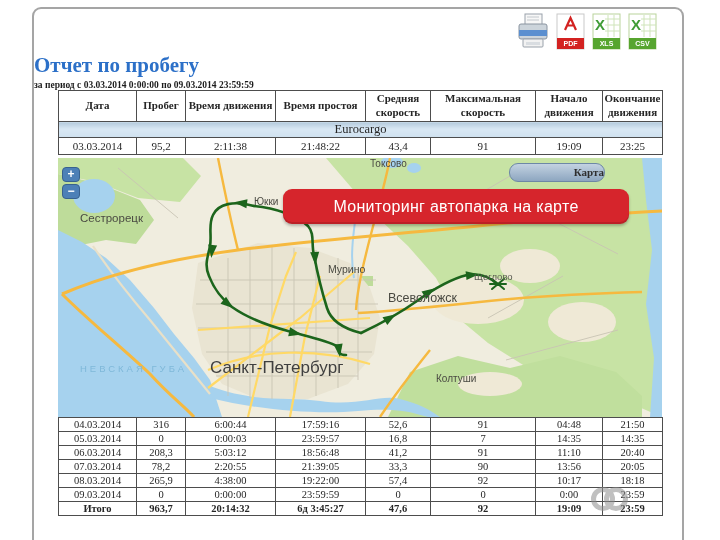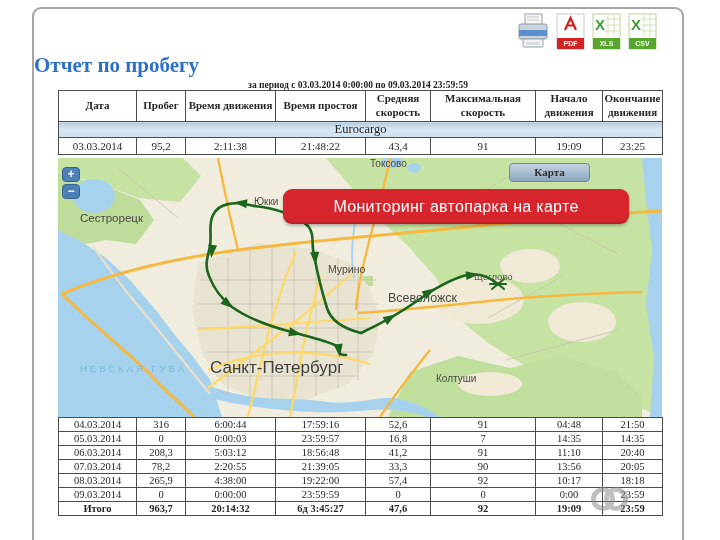--- a/index.html
+++ b/index.html
@@ -13,21 +13,21 @@
             border-radius:9px 9px 0 0; }
   .content { position:absolute; inset:0; overflow:hidden; }
 
   
   .icons { position:absolute; top:4px; left:483px; display:flex; gap:7px; align-items:flex-end; }
   .icon-btn { cursor:pointer; }
 
   
   .report-title { position:absolute; top:44px; left:0; width:100%; text-align:left;
                   color:#2c70c8; font-size:21px; font-weight:bold; }
-  .report-subtitle { position:absolute; top:71px; left:0; width:100%; text-align:center;
+  .report-subtitle { position:absolute; top:71px; left:0; width:100%; 
                      color:#1c1c1c; font-size:9.5px; font-weight:bold; }
 
   
   table.report { position:absolute; left:24px; width:604px; border-collapse:collapse;
                  table-layout:fixed; font-size:11px; color:#262626; }
   table.report td, table.report th { border:1px solid #4d4d4d; text-align:center;
                  vertical-align:middle; overflow:hidden; padding:0 1px; }
   #table-top { top:81px; }
   #table-top th { height:31px; font-size:11px; line-height:1.25; font-weight:bold; }
   #table-top td.group-cell { height:16px; font-size:12.5px;
@@ -40,23 +40,23 @@
   
   .map { position:absolute; left:24px; top:149px; width:604px; height:259px;
          background:#eef0e1; overflow:hidden; cursor:grab; }
   .map svg.base { position:absolute; inset:0; }
 
   .zoomctl { position:absolute; left:4px; top:9px; width:18px; display:flex;
              flex-direction:column; gap:2px; }
   .zoomctl .zbtn { height:15px; background:#4d80b7; border:1px solid #39628f;
              border-radius:4px; color:#fff; font-family:"Liberation Sans",sans-serif;
              font-size:12px; font-weight:bold; line-height:12px; text-align:center; cursor:pointer; }
-  .map-type-btn { position:absolute; left:451px; top:5px; width:81px; height:19px;
+  .map-type-btn { position:absolute; left:451px; top:5px; width:96px; height:19px;
              background:linear-gradient(180deg,#c3d2e1,#8da6c0);
-             border:1px solid #6d88a6; border-radius:4px; text-align:center;
+             border:1px solid #6d88a6; border-radius:9px; text-align:right;
              font-size:11px; font-weight:bold; color:#2e2e2e; line-height:17px; cursor:pointer; }
 
   .banner { position:absolute; left:225px; top:31px; width:346px; height:35px;
             background:#d6252c; border-radius:9px;
             box-shadow:0 2px 3px rgba(0,0,0,.25), inset 0 -2px 0 rgba(0,0,0,.12);
             display:flex; align-items:center; justify-content:center; }
   .banner span { color:#fff; font-family:"Liberation Sans",sans-serif; font-size:16px;
             letter-spacing:.3px; white-space:nowrap; }
 
   

